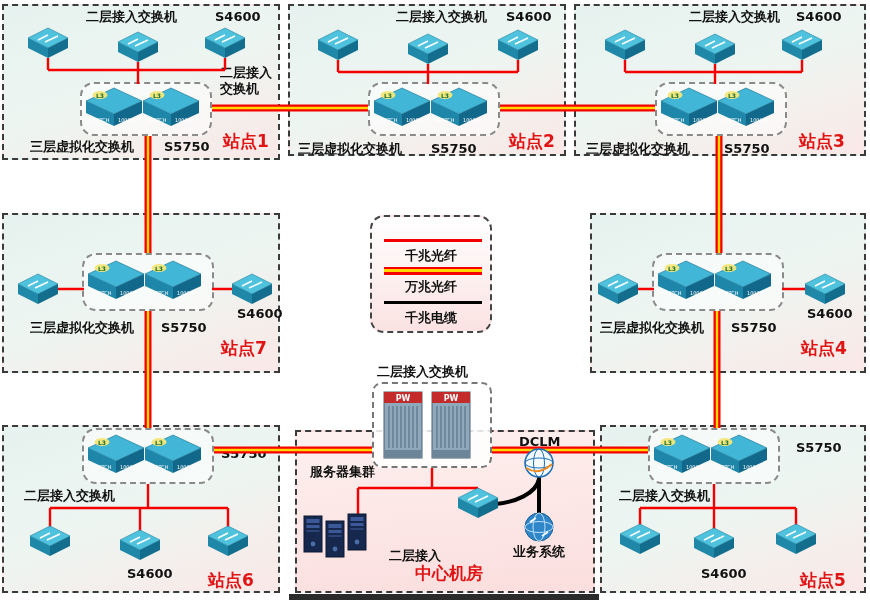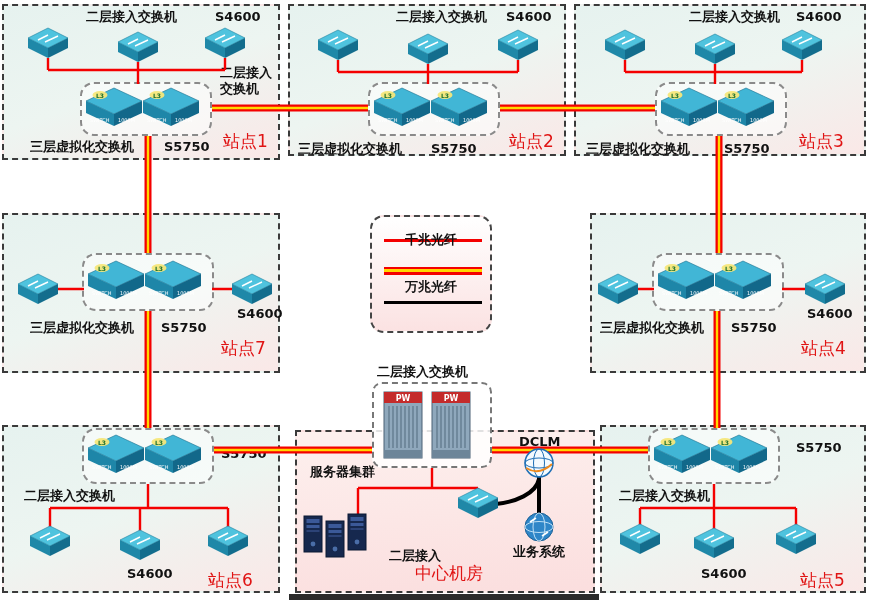--- a/index.html
+++ b/index.html
@@ -22,21 +22,21 @@
   }
   .corebox{
     border:2px dashed #777;border-radius:10px;z-index:3;
     background:rgba(255,255,255,.85);
   }
   .legend{
     border:2px dashed #444;border-radius:14px;z-index:2;
     background:linear-gradient(180deg,#ffffff 0%,#fbe2e2 100%);
   }
   .lbl{position:absolute;font-size:13px;font-weight:bold;color:#111;white-space:nowrap;line-height:1.15;}
-  .site-name{position:absolute;font-size:17px;font-weight:normal;color:#e01414;white-space:nowrap;}
+  .site-name{position:absolute;font-size:17px;font-weight:bold;color:#e01414;white-space:nowrap;}
   .legend-line{position:absolute;left:12px;width:98px;}
   .l-red{height:3px;background:#f40000;}
   .l-triple{height:8px;background:linear-gradient(to bottom,#f40000 0,#f40000 2.5px,#ffd800 2.5px,#ffd800 5.5px,#f40000 5.5px,#f40000 8px);}
   .l-black{height:3px;background:#000;}
   .legend-label{position:absolute;left:0;right:0;text-align:center;font-size:13px;font-weight:bold;color:#111;}
   svg.layer{position:absolute;left:0;top:0;z-index:5;pointer-events:none;}
   .bottom-bar{position:absolute;left:289px;top:594px;width:310px;height:6px;background:#2b2b2b;z-index:4;}
 </style>
 </head>
 <body>
@@ -83,24 +83,25 @@
   <div class="site" style="left:590px;top:213px;width:276px;height:160px">
     <span class="lbl" style="left:215px;top:92px">S4600</span>
     <span class="lbl" style="left:8px;top:106px">三层虚拟化交换机</span>
     <span class="lbl" style="left:139px;top:106px">S5750</span>
     <span class="site-name" style="left:209px;top:122px">站点4</span>
   </div>
   <div class="inner" style="left:652px;top:253px;width:132px;height:58px"></div>
 
   <div class="legend" style="left:370px;top:215px;width:122px;height:118px">
     <div class="legend-line l-red" style="top:22px"></div>
-    <div class="legend-label" style="top:14px">千兆光纤</div>
+    <div class="legend-label" style="top:30px">千兆光纤</div>
     <div class="legend-line l-triple" style="top:50px"></div>
     <div class="legend-label" style="top:61px">万兆光纤</div>
     <div class="legend-line l-black" style="top:84px"></div>
+    <div class="legend-label" style="top:92px">千兆电缆</div>
   </div>
 
   <div class="site" style="left:2px;top:425px;width:278px;height:168px">
     <span class="lbl" style="left:217px;top:20px">S5750</span>
     <span class="lbl" style="left:20px;top:62px">二层接入交换机</span>
     <span class="lbl" style="left:123px;top:140px">S4600</span>
     <span class="site-name" style="left:204px;top:142px">站点6</span>
   </div>
   <div class="inner" style="left:82px;top:428px;width:132px;height:56px"></div>
 

